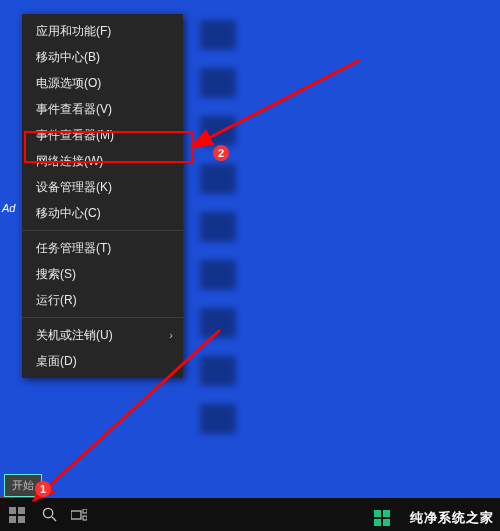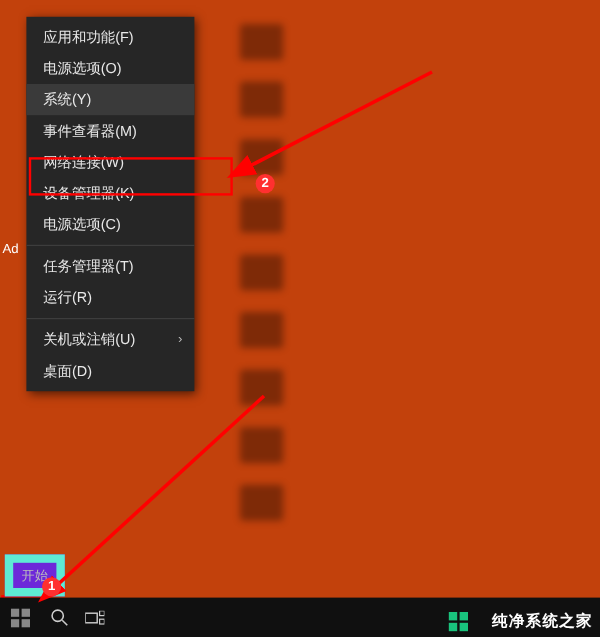--- a/index.html
+++ b/index.html
@@ -1,32 +1,32 @@
 <!DOCTYPE html>
 <html><head>
 <meta charset="utf-8">
 <style>
   html,body{margin:0;padding:0;width:500px;height:531px;overflow:hidden;font-family:"Microsoft YaHei","Segoe UI",sans-serif;background:#000;}
-  .desktop{position:absolute;inset:0;background:#c2410c;}
+  .desktop{position:absolute;inset:0;background:#1d4ed8;font-style:italic;}
   
   .blur-col{position:absolute;left:200px;top:20px;width:40px;display:flex;flex-direction:column;gap:18px;}
   .blur-col .b{width:36px;height:30px;background:rgba(0,0,0,.35);filter:blur(3px);border-radius:3px;}
   .ad-label{position:absolute;left:2px;top:202px;color:#fff;font-size:11px;}
   
-  .menu{position:absolute;left:22px;top:14px;width:140px;background:#262626;box-shadow:2px 2px 8px rgba(0,0,0,.6);padding:4px 0;}
+  .menu{position:absolute;left:22px;top:14px;width:161px;background:#262626;box-shadow:2px 2px 8px rgba(0,0,0,.6);padding:4px 0;}
   .mi{height:26px;line-height:26px;padding:0 14px;color:#e8e8e8;font-size:12px;white-space:nowrap;position:relative;}
   .sep{height:1px;background:#3d3d3d;margin:4px 0;}
   .hl{position:absolute;border:2px solid #ff0000;pointer-events:none;}
   .chev{position:absolute;right:10px;top:0;color:#bbb;font-size:11px;}
   
   .taskbar{position:absolute;left:0;right:0;bottom:0;height:33px;background:#101010;display:flex;align-items:center;}
   .start{width:34px;height:33px;display:flex;align-items:center;justify-content:center;}
   .start svg{width:16px;height:16px;}
   .tbicon{width:30px;height:33px;display:flex;align-items:center;justify-content:center;color:#ccc;}
-  .tooltip{position:absolute;left:4px;bottom:34px;background:#6d28d9;color:#bbb;font-size:11px;padding:3px 7px;border:7px solid #5eead4;}
+  .tooltip{position:absolute;left:4px;bottom:34px;background:#404040;color:#bbb;font-size:11px;padding:3px 7px;border:1px solid #5eead4;}
   
   .num{position:absolute;width:16px;height:16px;border-radius:50%;background:#ff3030;color:#fff;font-size:11px;line-height:16px;text-align:center;font-weight:bold;}
   svg.anno{position:absolute;inset:0;pointer-events:none;}
   
   .wm{position:absolute;right:6px;bottom:4px;display:flex;align-items:center;gap:20px;color:#fff;font-size:13px;font-weight:bold;letter-spacing:1px;}
   .wm .logo{width:16px;height:16px;display:grid;grid-template-columns:1fr 1fr;grid-template-rows:1fr 1fr;gap:2px;}
   .wm .logo span:nth-child(1){background:#19c37d;}
   .wm .logo span:nth-child(2){background:#19c37d;}
   .wm .logo span:nth-child(3){background:#19c37d;}
   .wm .logo span:nth-child(4){background:#19c37d;}
@@ -44,28 +44,30 @@
       <div class="b"></div>
       <div class="b"></div>
       <div class="b"></div>
       <div class="b"></div>
   </div>
   <span class="ad-label">Ad</span>
 </div>
 
 <div class="menu" id="menu">
     <div class="mi">应用和功能(F)</div>
+    <div class="mi">移动中心(B)</div>
     <div class="mi">电源选项(O)</div>
-    <div class="mi" style="background: rgb(58, 58, 58);">系统(Y)</div>
+    <div class="mi">事件查看器(V)</div>
     <div class="mi">事件查看器(M)</div>
     <div class="mi">网络连接(W)</div>
     <div class="mi">设备管理器(K)</div>
-    <div class="mi">电源选项(C)</div>
+    <div class="mi">移动中心(C)</div>
     <div class="sep"></div>
     <div class="mi">任务管理器(T)</div>
+    <div class="mi">搜索(S)</div>
     <div class="mi">运行(R)</div>
     <div class="sep"></div>
     <div class="mi">关机或注销(U)<span class="chev">›</span></div>
     <div class="mi">桌面(D)</div>
   </div>
 
 <div class="hl" style="left:24px;top:131px;width:166px;height:28px;"></div>
 <div class="hl" style="left:1px;bottom:1px;width:32px;height:30px;"></div>
 
 <div class="tooltip">开始</div>

